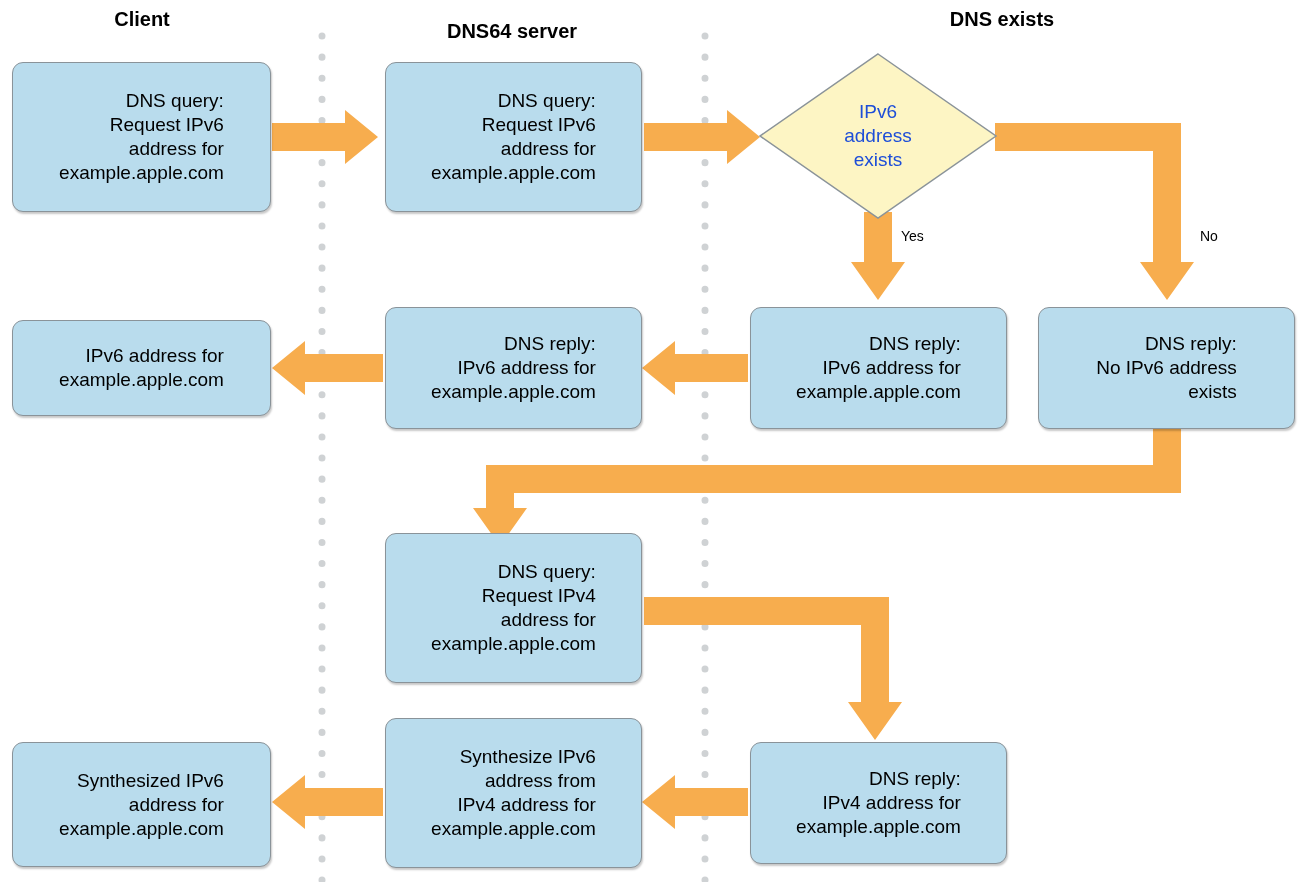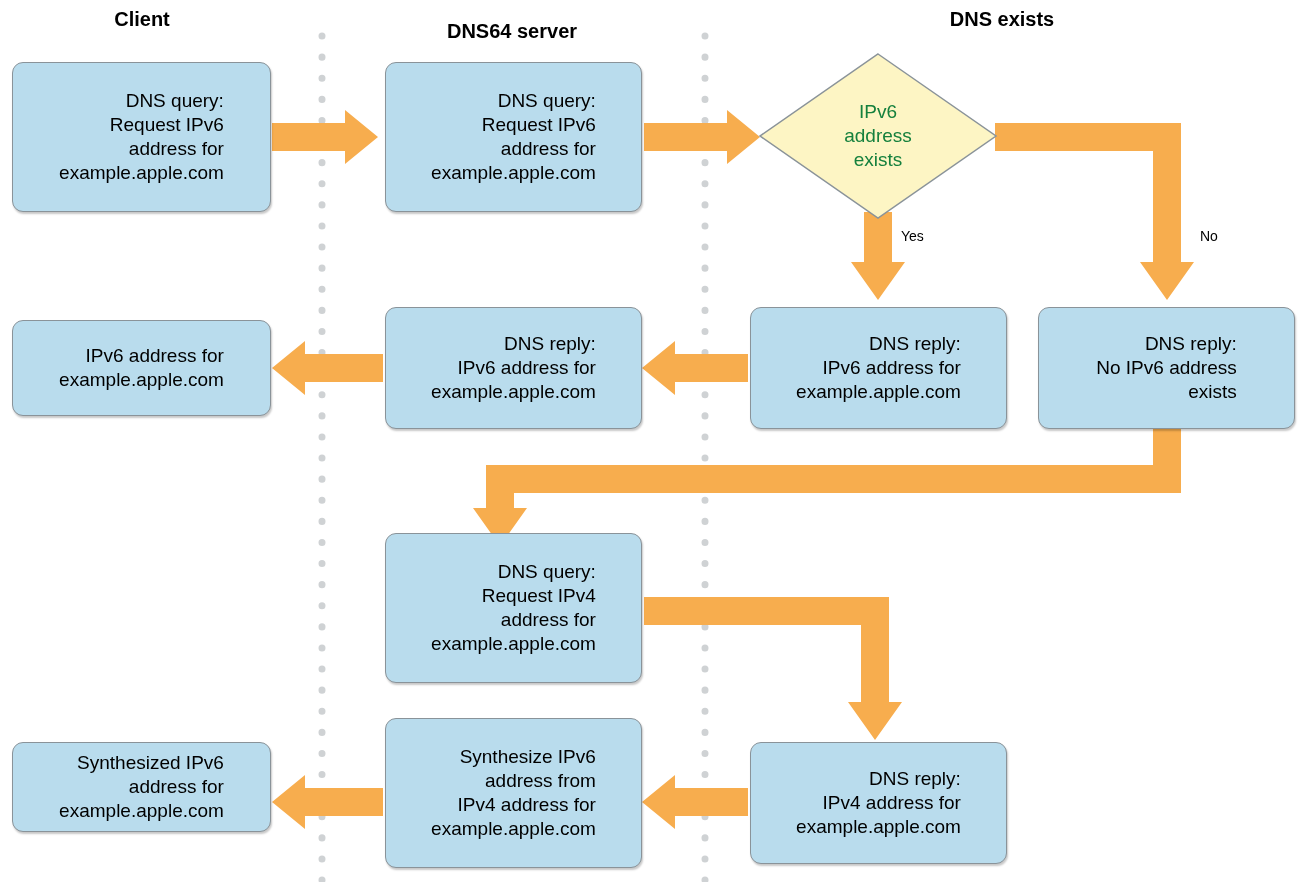--- a/index.html
+++ b/index.html
@@ -59,21 +59,21 @@
     position: absolute;
     font-size: 14px;
     color: #000000;
     white-space: nowrap;
     padding-left: 8px;
   }
   .diamond-label {
     position: absolute;
     font-size: 19px;
     line-height: 24px;
-    color: #15803d;
+    color: #1d4ed8;
     text-align: center;
     white-space: nowrap;
     transform: translate(-50%, -50%);
   }
 </style>
 </head>
 <body>
 
 <div id="diagram">
 
@@ -142,21 +142,21 @@
   </div>
 
   <div class="node box" style="left:1038px; top:307px; width:257px; height:122px;">
     <span class="node-label">DNS reply:<br>No IPv6 address<br>exists</span>
   </div>
 
   <div class="node box" style="left:385px; top:533px; width:257px; height:150px;">
     <span class="node-label">DNS query:<br>Request IPv4<br>address for<br>example.apple.com</span>
   </div>
 
-  <div class="node box" style="left:12px; top:742px; width:259px; height:90px;">
+  <div class="node box" style="left:12px; top:742px; width:259px; height:125px;">
     <span class="node-label">Synthesized IPv6<br>address for<br>example.apple.com</span>
   </div>
 
   <div class="node box" style="left:385px; top:718px; width:257px; height:150px;">
     <span class="node-label">Synthesize IPv6<br>address from<br>IPv4 address for<br>example.apple.com</span>
   </div>
 
   <div class="node box" style="left:750px; top:742px; width:257px; height:122px;">
     <span class="node-label">DNS reply:<br>IPv4 address for<br>example.apple.com</span>
   </div>

